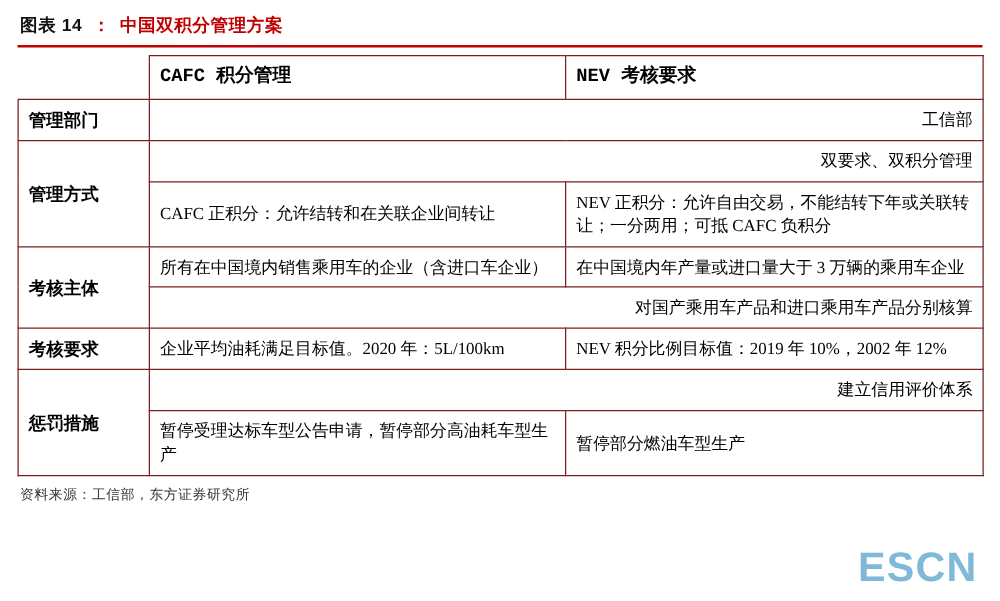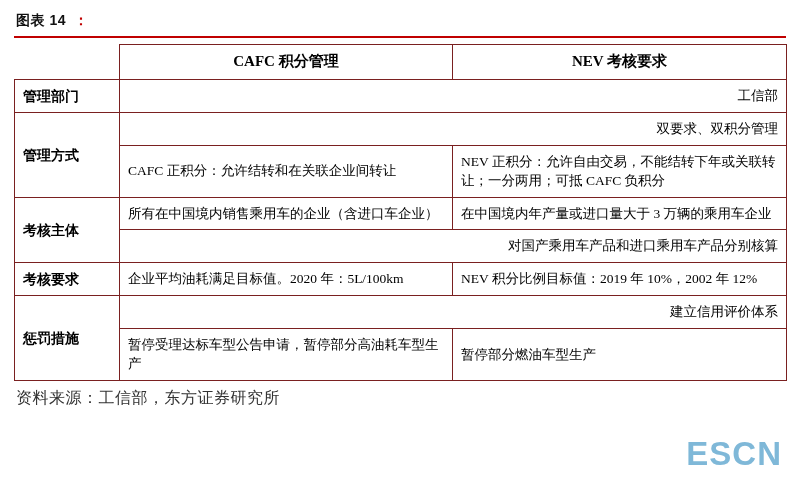--- a/index.html
+++ b/index.html
@@ -68,44 +68,43 @@
     vertical-align: middle;
     line-height: 1.45;
   }
   .col-head {
     width: 105px;
     font-weight: bold;
     font-size: 14px;
     font-family: "Liberation Sans", "DejaVu Sans", sans-serif;
   }
   .hdr {
-    text-align: center;
     font-weight: bold;
     font-size: 15px;
-    font-family: Liberation Serif, serif;
+    font-family: Liberation Mono, monospace;
     padding-top: 9px;
     padding-bottom: 9px;
   }
   .ctr {
     text-align: left;
   }
   .lft {
     text-align: left;
   }
   .corner {
     border-left: 1px solid #ffffff !important;
     border-top: 1px solid #ffffff !important;
   }
   .span-full {
     text-align: right;
   }
   
   .source {
     font-family: "Liberation Sans", "DejaVu Sans", sans-serif;
-    font-size: 16px;
+    font-size: 11px;
     color: #333333;
     padding: 7px 0 0 2px;
     letter-spacing: 0.5px;
   }
   
   .watermark {
     position: absolute;
     right: 18px;
     bottom: 8px;
     display: flex;
@@ -128,20 +127,21 @@
   }
 </style>
 </head>
 <body>
 
 <div class="page">
 
   <div class="title-row">
     <span class="title-label">图表 14</span>
       <span class="title-colon">：</span>
+      <span class="title-text">中国双积分管理方案</span>
   </div>
   <hr class="title-underline">
 
   <table class="main">
     <colgroup>
       <col style="width:105px">
       <col style="width:333px">
       <col style="width:334px">
     </colgroup>
     <tbody>

